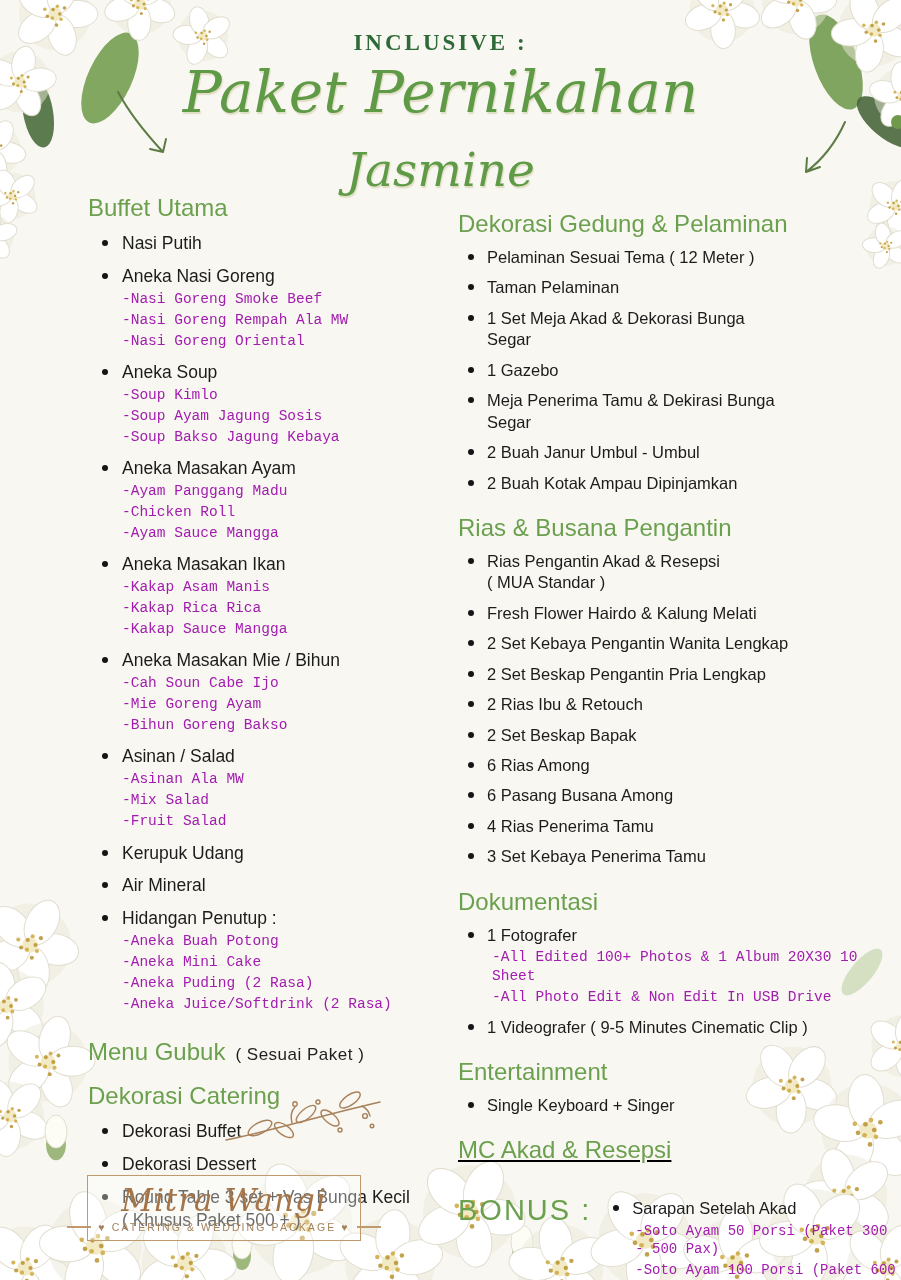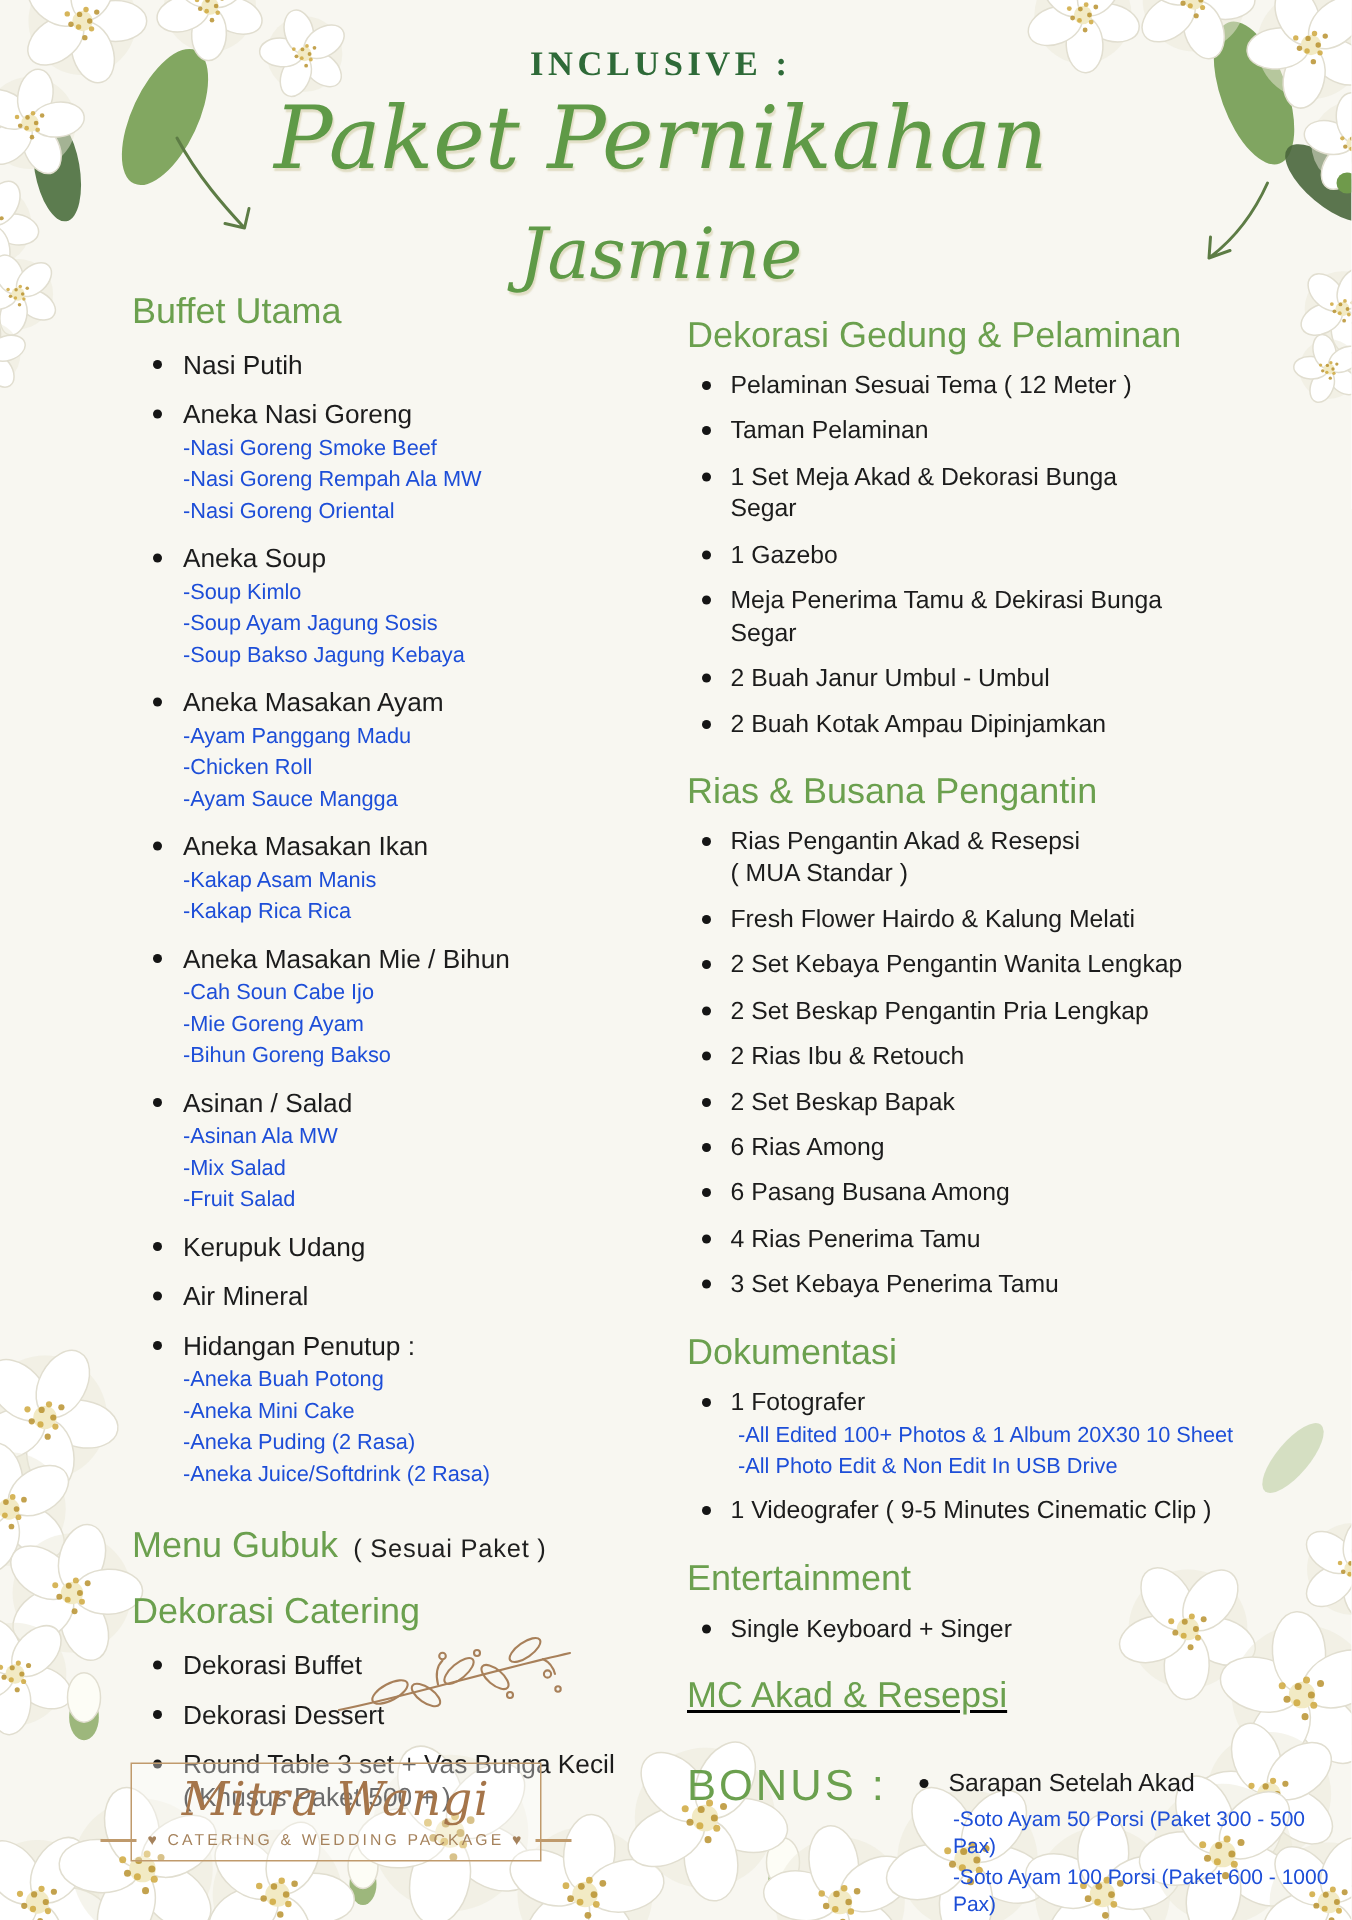--- a/index.html
+++ b/index.html
@@ -20,22 +20,22 @@
   
   .col-left{position:absolute;left:88px;top:194px;width:338px;}
   .col-right{position:absolute;left:458px;top:210px;width:438px;}
   h2{margin:0;font-size:24px;font-weight:500;color:#6ba04e;font-family:"Liberation Sans",sans-serif;}
   .h-suffix{font-size:17px;color:#1f1f1f;font-weight:400;margin-left:10px;letter-spacing:.5px;}
 
   .items{margin-top:6px;}
   .item{display:flex;align-items:flex-start;gap:14px;margin-top:10px;}
   .bullet{flex:none;width:6px;height:6px;border-radius:50%;background:#151515;margin-top:8px;margin-left:14px;}
   .item-label{font-size:17.5px;line-height:1.3;color:#1c1c1c;white-space:pre-line;}
-  .subitem{margin:2px 0 0 34px;font-family:Liberation Sans, sans-serif;font-size:14.5px;
-    line-height:1.32;color:#1d4ed8;white-space:pre-line;}
+  .subitem{margin:2px 0 0 34px;font-family:Liberation Mono, monospace;font-size:14.5px;
+    line-height:1.32;color:#a21caf;white-space:pre-line;}
 
   .col-right .item{margin-top:9px;gap:13px;}
   .col-right .item-label{font-size:16.5px;}
   .col-right .bullet{margin-top:7px;margin-left:10px;}
 
   .sec{margin-top:0;}
   .sec+.sec{margin-top:20px;}
   .sec-entertainment{margin-top:25px;}
   .sec-mc{margin-top:28px;text-decoration:underline;}
 
@@ -699,20 +699,21 @@
             </div>
             <div class="subitem">-Ayam Panggang Madu</div>
             <div class="subitem">-Chicken Roll</div>
             <div class="subitem">-Ayam Sauce Mangga</div>
             <div class="item">
               <span class="bullet"></span>
               <span class="item-label">Aneka Masakan Ikan</span>
             </div>
             <div class="subitem">-Kakap Asam Manis</div>
             <div class="subitem">-Kakap Rica Rica</div>
+            <div class="subitem">-Kakap Sauce Mangga</div>
             <div class="item">
               <span class="bullet"></span>
               <span class="item-label">Aneka Masakan Mie / Bihun</span>
             </div>
             <div class="subitem">-Cah Soun Cabe Ijo</div>
             <div class="subitem">-Mie Goreng Ayam</div>
             <div class="subitem">-Bihun Goreng Bakso</div>
             <div class="item">
               <span class="bullet"></span>
               <span class="item-label">Asinan / Salad</span>

